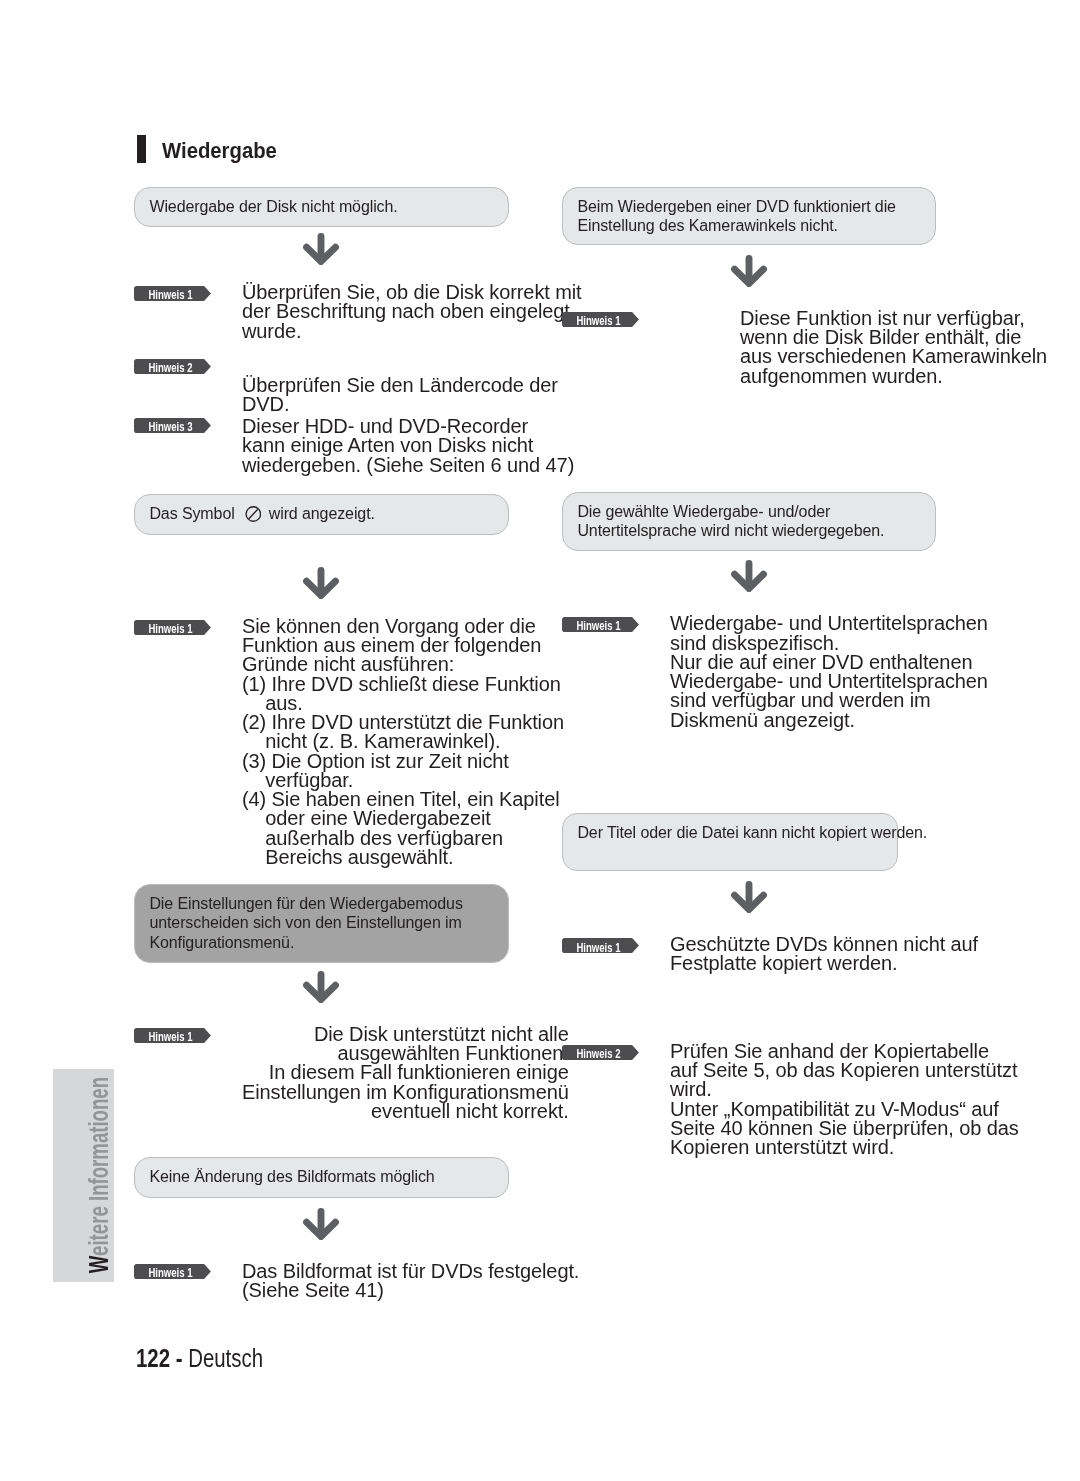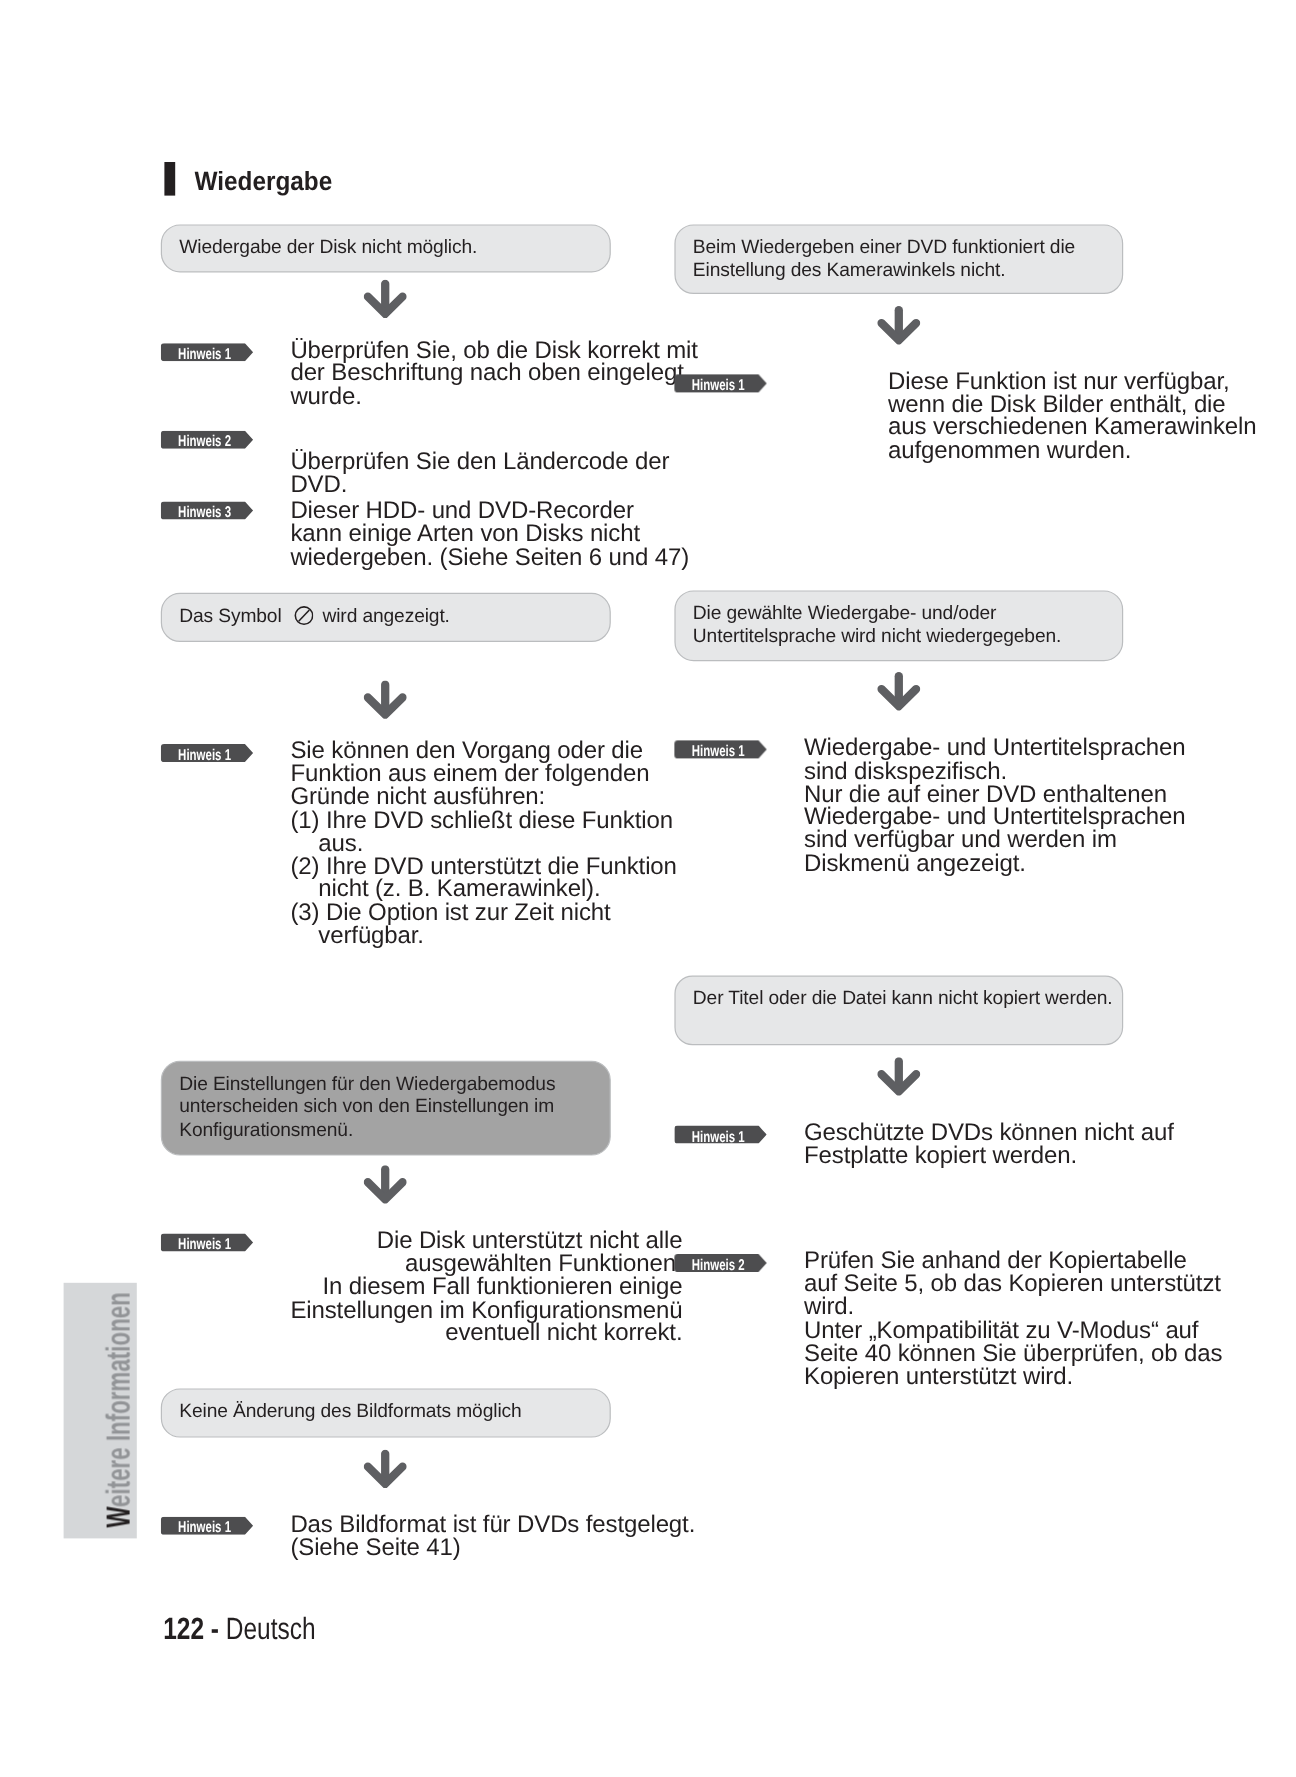--- a/index.html
+++ b/index.html
@@ -114,21 +114,24 @@
         </svg></div>
       <div class="hinweis" style="left:134.4px;top:620.2px;">
         <svg width="77" height="15" viewBox="0 0 77 15">
           <path fill="#4d4d4f" d="M2.8 0 H70.1 L76.9 7.5 L70.1 15 H2.8 A2.8 2.8 0 0 1 0 12.2 V2.8 A2.8 2.8 0 0 1 2.8 0 Z"></path>
         </svg>
         <div class="hlabel">Hinweis 1</div>
       </div>
       <div class="note" style="left:242px;top:616.8px;"><span class="ln">Sie können den Vorgang oder die</span><span class="ln">Funktion aus einem der folgenden</span><span class="ln">Gründe nicht ausführen:</span><span class="hang">(1) Ihre DVD schließt diese Funktion
 aus.</span><span class="hang">(2) Ihre DVD unterstützt die Funktion
 nicht (z. B. Kamerawinkel).</span><span class="hang">(3) Die Option ist zur Zeit nicht
-verfügbar.</span></div>
+verfügbar.</span><span class="hang">(4) Sie haben einen Titel, ein Kapitel
+oder eine Wiedergabezeit
+außerhalb des verfügbaren
+Bereichs ausgewählt.</span></div>
       <div class="pbox" style="left:134px;top:884px;width:375px;height:79px;background:#a3a3a3;border-color:#bbbdbf;">
         <div class="ptext"><span class="ln">Die Einstellungen für den Wiedergabemodus</span><span class="ln">unterscheiden sich von den Einstellungen im</span><span class="ln">Konfigurationsmenü.</span></div>
       </div>
       <div class="arrow" style="left:303px;top:971px;"><svg width="36" height="32" viewBox="0 0 36 32">
           <g fill="none" stroke="#5e5f62" stroke-width="6.9" stroke-linecap="round" stroke-linejoin="miter">
             <path d="M18 3.55 L18 24.3"></path>
             <path d="M3.55 14.2 L18 28.45 L32.45 14.2"></path>
           </g>
         </svg></div>
       <div class="hinweis" style="left:134.4px;top:1027.8px;">
@@ -179,21 +182,21 @@
             <path d="M3.55 14.2 L18 28.45 L32.45 14.2"></path>
           </g>
         </svg></div>
       <div class="hinweis" style="left:562.1px;top:617.2px;">
         <svg width="77" height="15" viewBox="0 0 77 15">
           <path fill="#4d4d4f" d="M2.8 0 H70.1 L76.9 7.5 L70.1 15 H2.8 A2.8 2.8 0 0 1 0 12.2 V2.8 A2.8 2.8 0 0 1 2.8 0 Z"></path>
         </svg>
         <div class="hlabel">Hinweis 1</div>
       </div>
       <div class="note" style="left:670px;top:614.3px;"><span class="ln">Wiedergabe- und Untertitelsprachen</span><span class="ln">sind diskspezifisch.</span><span class="ln">Nur die auf einer DVD enthaltenen</span><span class="ln">Wiedergabe- und Untertitelsprachen</span><span class="ln">sind verfügbar und werden im</span><span class="ln">Diskmenü angezeigt.</span></div>
-      <div class="pbox" style="left:562px;top:813px;width:374px;height:58px;background:#e6e7e8;border-color:#bbbdbf;border-radius:15px;">
+      <div class="pbox" style="left:562px;top:813px;width:336px;height:58px;background:#e6e7e8;border-color:#bbbdbf;border-radius:15px;">
         <div class="ptext"><span class="ln">Der Titel oder die Datei kann nicht kopiert werden.</span></div>
       </div>
       <div class="arrow" style="left:731px;top:881px;"><svg width="36" height="32" viewBox="0 0 36 32">
           <g fill="none" stroke="#5e5f62" stroke-width="6.9" stroke-linecap="round" stroke-linejoin="miter">
             <path d="M18 3.55 L18 24.3"></path>
             <path d="M3.55 14.2 L18 28.45 L32.45 14.2"></path>
           </g>
         </svg></div>
       <div class="hinweis" style="left:562.1px;top:938.4px;">
         <svg width="77" height="15" viewBox="0 0 77 15">

